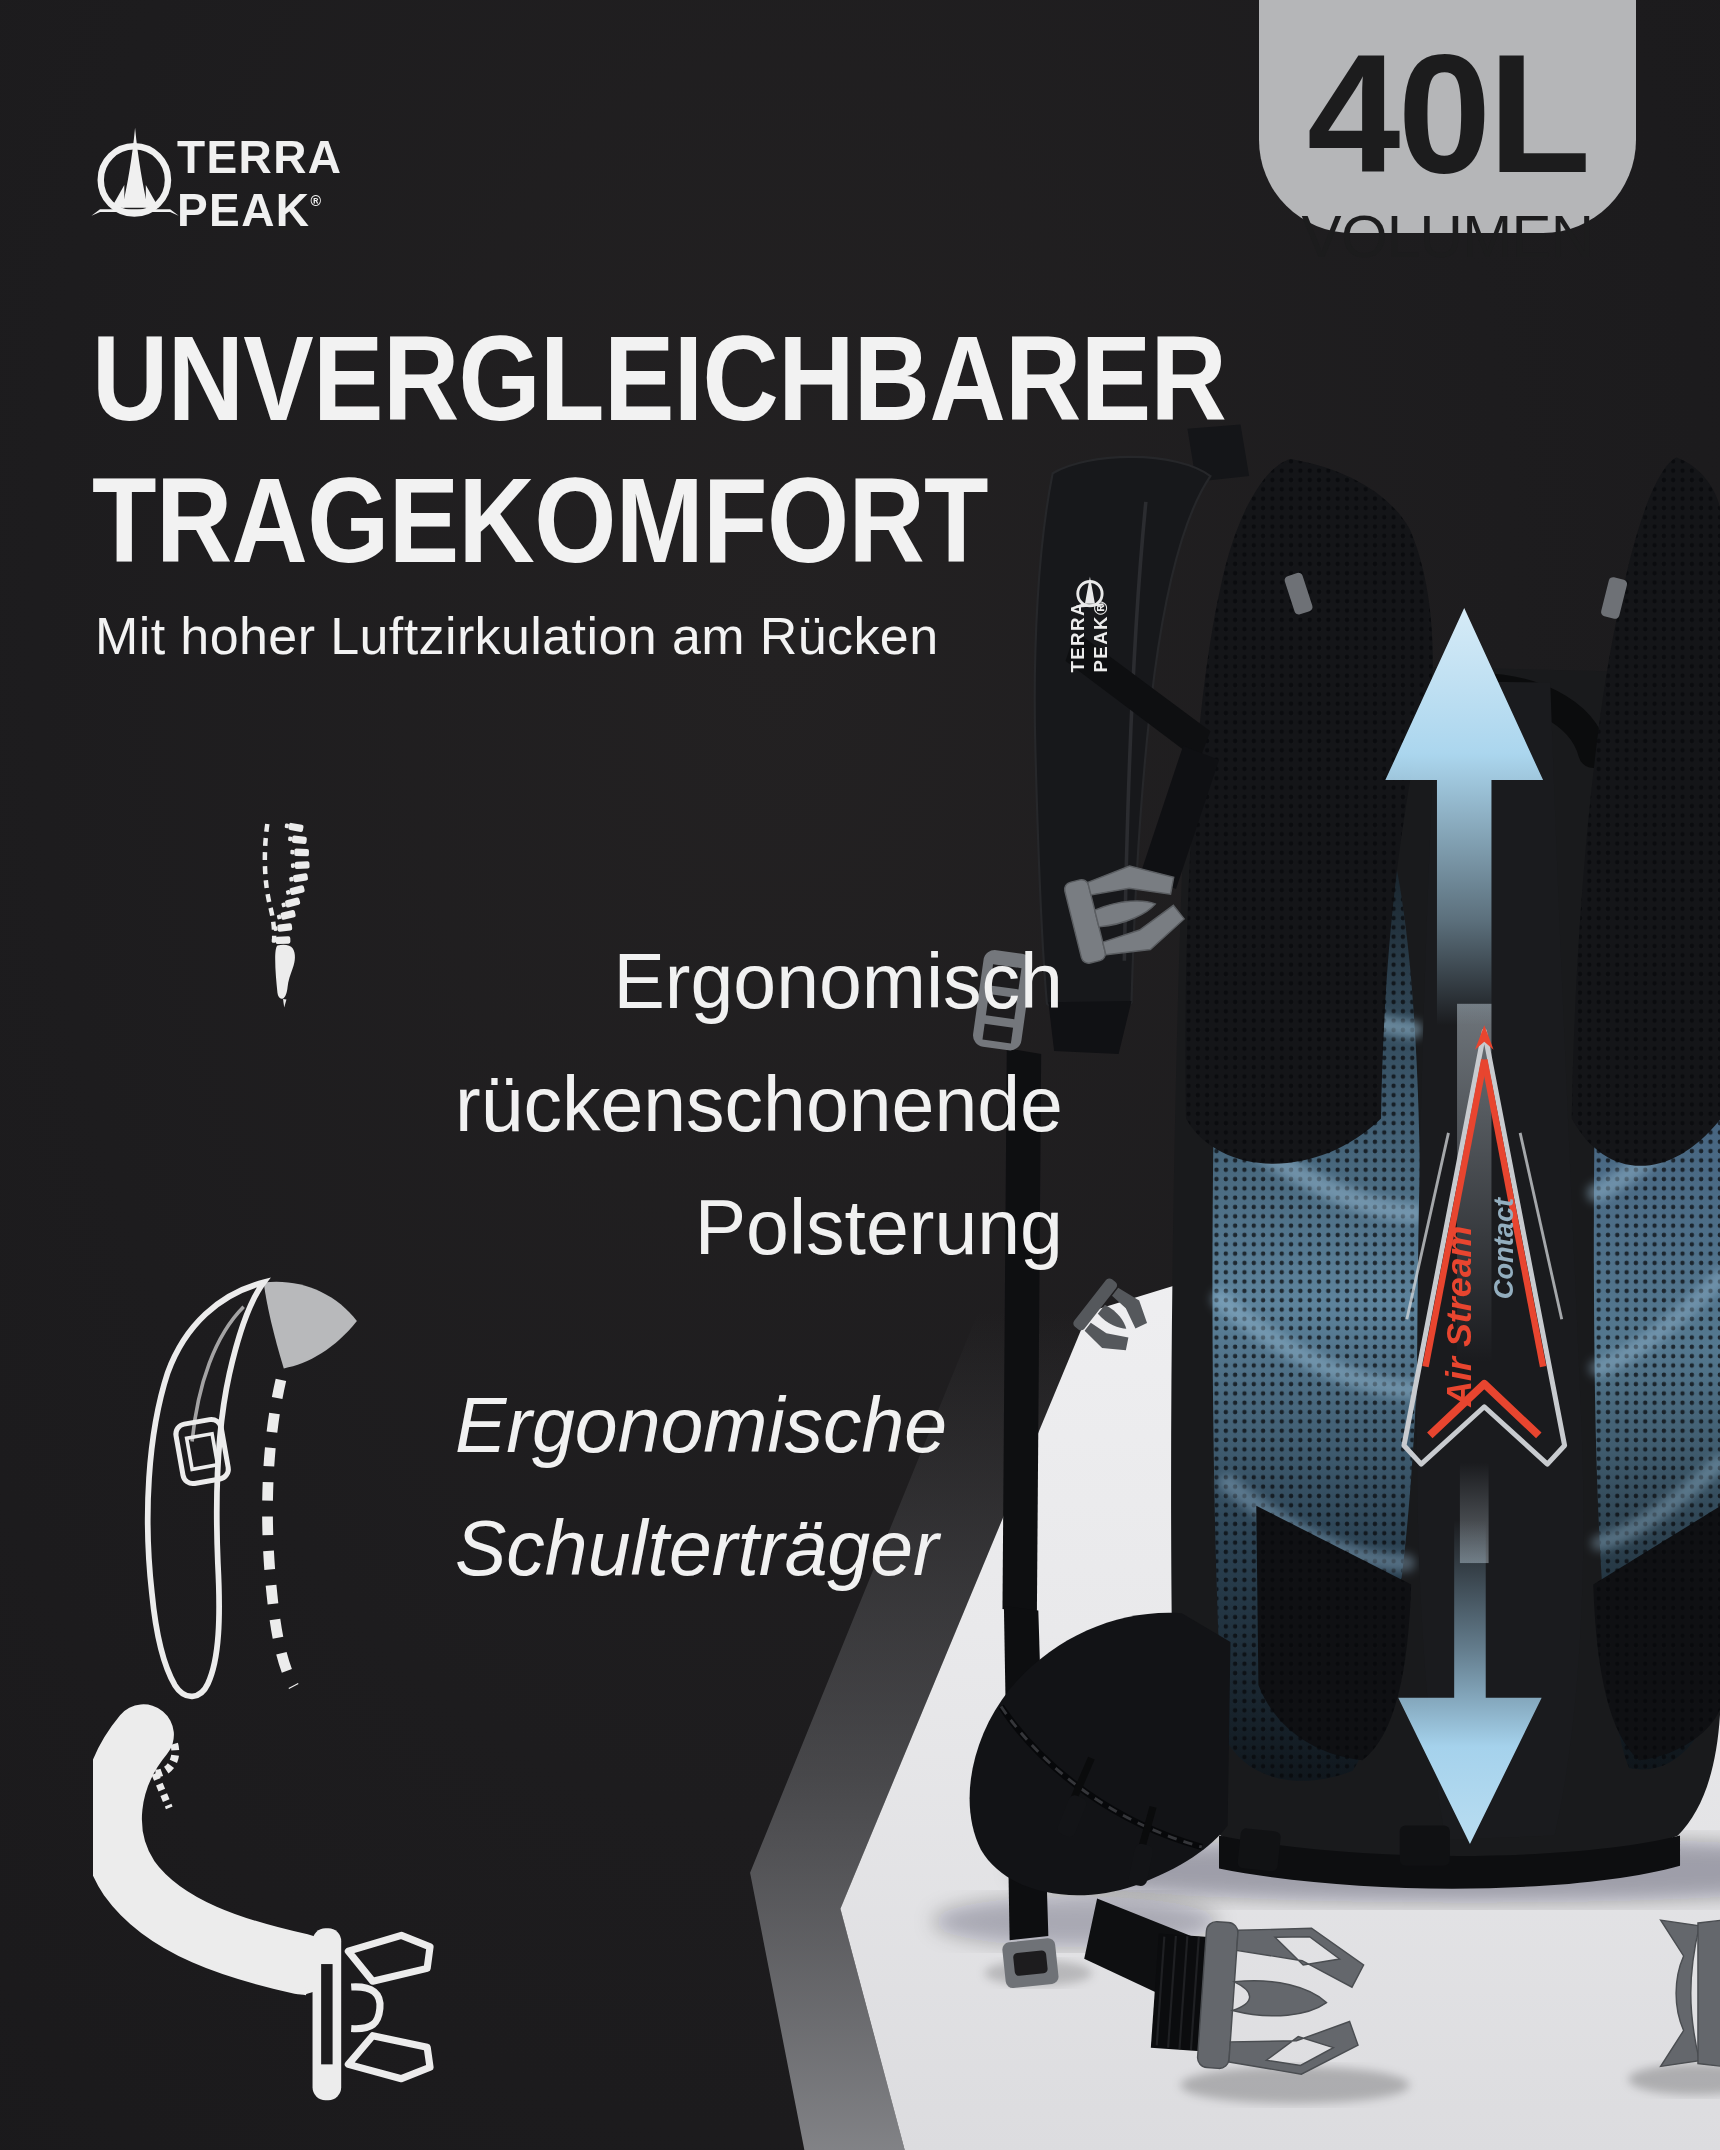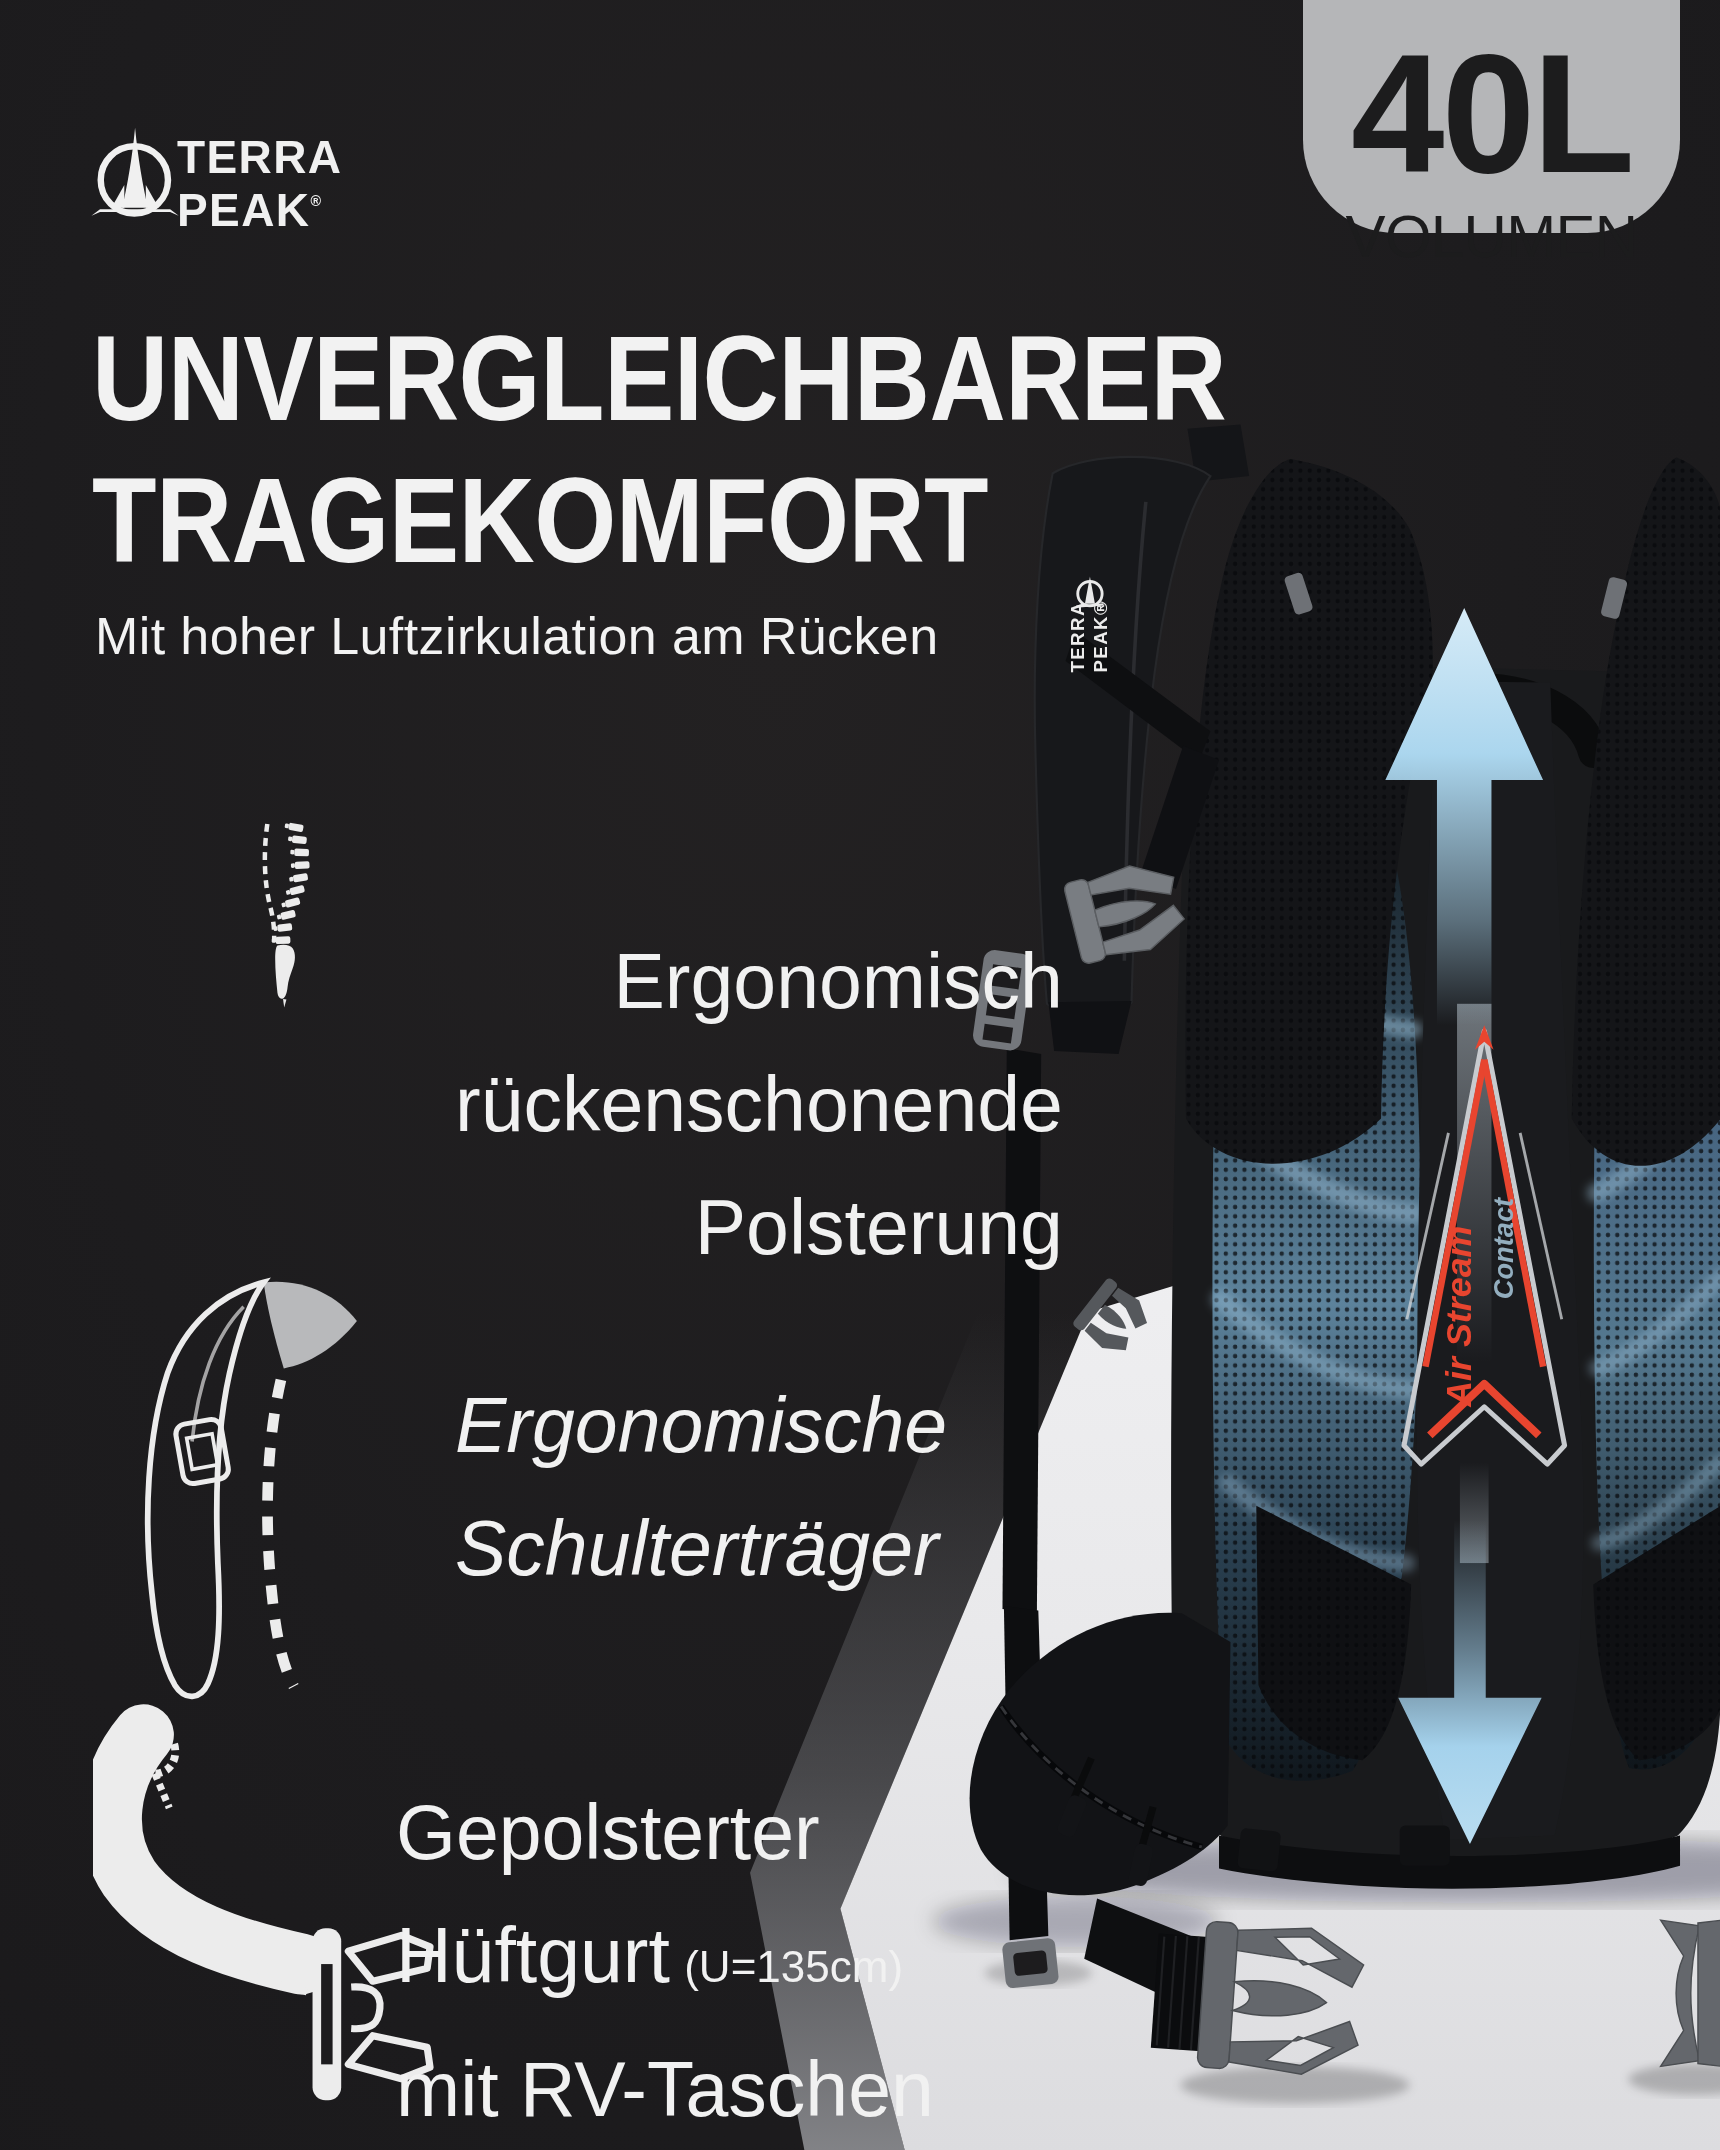--- a/index.html
+++ b/index.html
@@ -14,21 +14,21 @@
   
   .logo{position:absolute;left:90px;top:106px;width:373px;height:136px;color:#f0f0f0;}
   .logo-mark{position:absolute;left:0;top:0;}
   .logo-text{position:absolute;left:87px;top:29px;line-height:44px;font-weight:700;
              font-size:46px;letter-spacing:1.4px;}
   .logo-text sup{font-size:14.3px;vertical-align:20px;letter-spacing:0;}
 
   
   .badge{position:absolute;left:1259px;top:0;width:377px;height:233px;
          background:#b5b6b8;border-radius:0 0 93px 93px;
-         display:flex;flex-direction:column;align-items:center;color:#1c1c1d;margin-left:44px;}
+         display:flex;flex-direction:column;align-items:center;color:#1c1c1d;}
   .badge-value{font-size:168px;font-weight:700;letter-spacing:-2.9px;line-height:1;margin-top:30px;}
   .badge-label{font-size:60px;font-weight:400;letter-spacing:-0.7px;line-height:1;margin-top:8.6px;}
 
   
   .h-line{position:absolute;left:92px;color:#f2f2f2;font-weight:700;font-size:120px;
           line-height:1;letter-spacing:-0.7px;white-space:nowrap;
           transform:scaleX(.88);transform-origin:left top;}
   .h1{top:318px;} .h2{top:460px;}
   .subtitle{position:absolute;left:95px;top:606px;color:#f3f3f3;font-size:52px;
             font-weight:400;letter-spacing:0.4px;white-space:nowrap;}
@@ -361,20 +361,15 @@
     <g>
       <rect x="436" y="2690" width="40" height="240" rx="18" fill="#ececec"></rect>
       <rect x="448" y="2740" width="16" height="140" fill="#1d1c1e"></rect>
       <g fill="none" stroke="#ececec" stroke-width="10" stroke-linejoin="round">
         <path d="M486,2722 L560,2700 L600,2716 L596,2746 L520,2764 Z"></path>
         <path d="M486,2880 L560,2900 L600,2884 L596,2856 L520,2840 Z"></path>
         <path d="M490,2772 C520,2770 532,2782 530,2802 C528,2822 520,2832 490,2830"></path>
       </g>
     </g>
   </svg>
-  <div class="feature-text ft3">
-    <div>Gepolsterter</div>
-    <div><span>Hüftgurt</span><span class="note">(U=135cm)</span></div>
-    <div>mit RV-Taschen</div>
-  </div>
 
 </div>
 
 
 </body></html>

